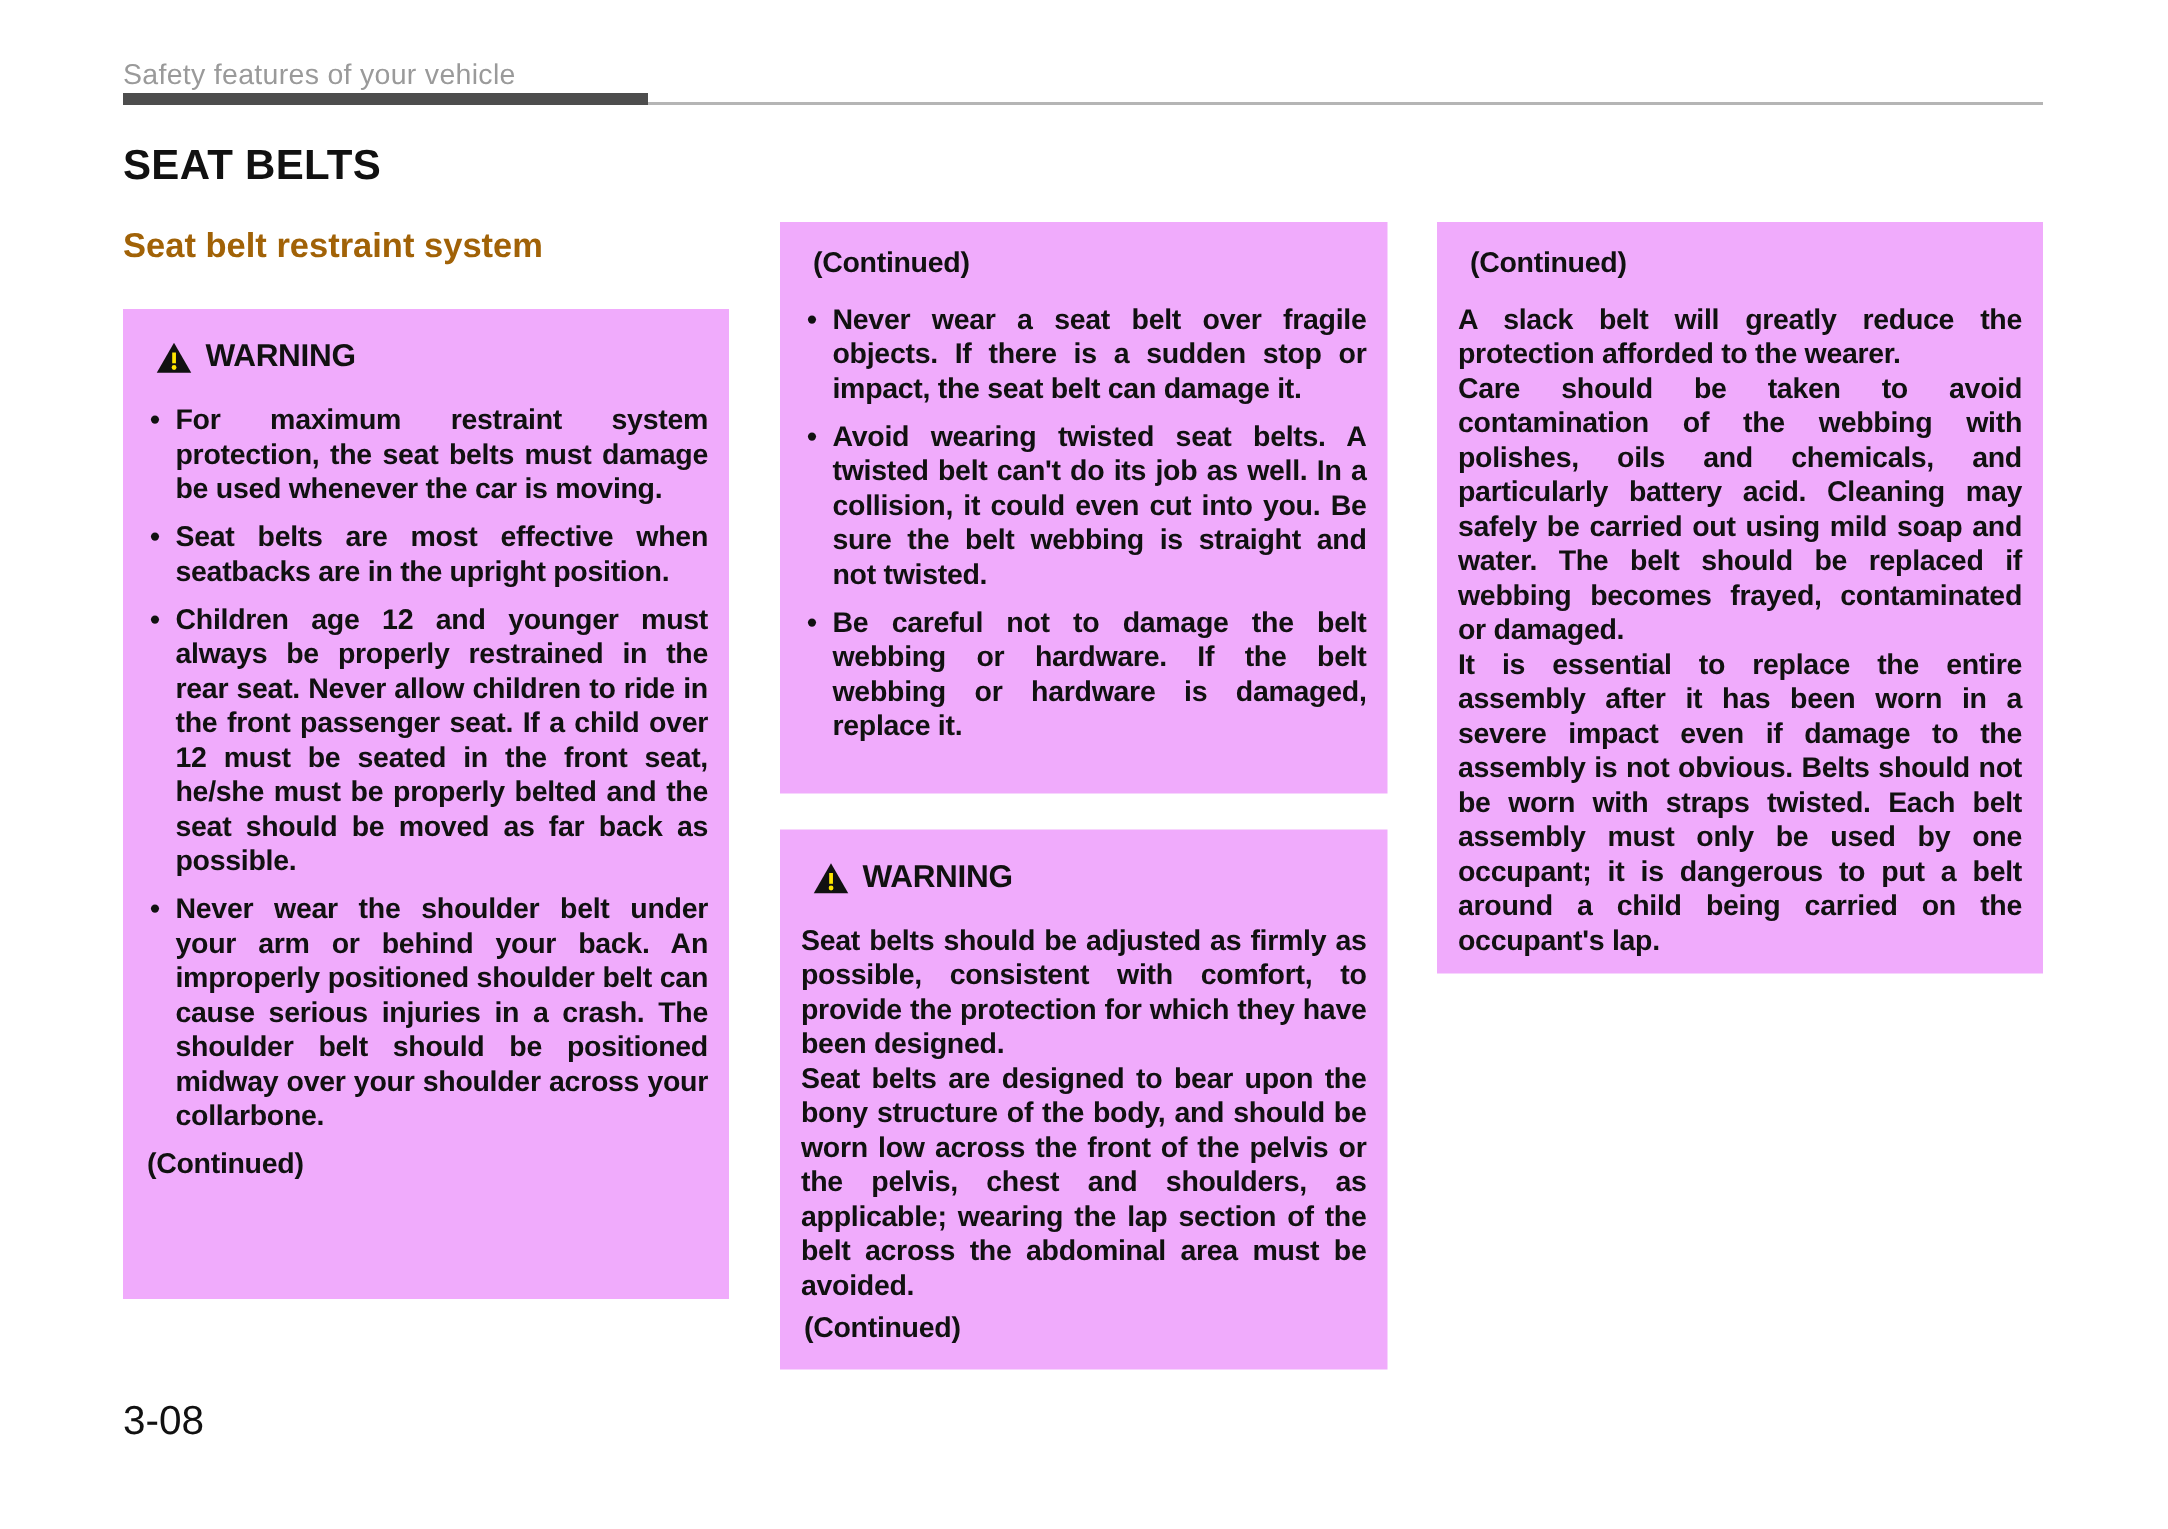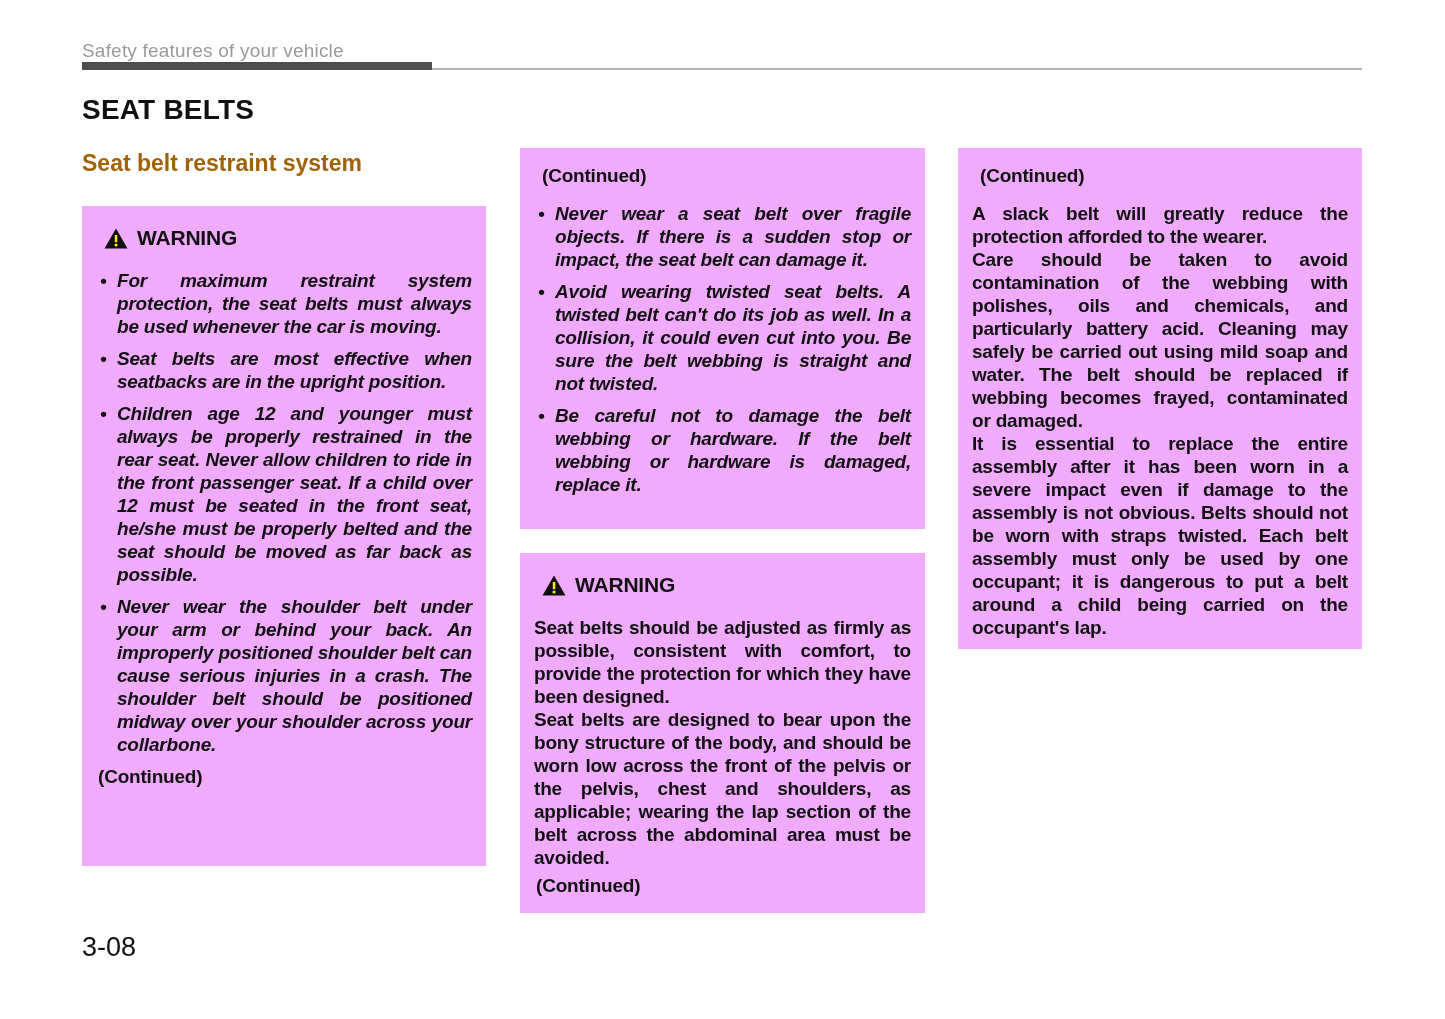--- a/index.html
+++ b/index.html
@@ -87,21 +87,20 @@
   .box-heading.with-icon { margin: 6px 0 18px 0; }
   .box-heading.continued { margin: 2px 0 13px 0; font-size: 19px; }
   .warn-icon { display: inline-flex; align-items: center; }
   .warn-icon svg { display: block; }
 
   .bullet-item {
     position: relative;
     padding-left: 21px;
     margin: 0 0 9px 0;
     text-align: justify;
-    font-style: italic;
   }
   .bullet-item::before {
     content: "\2022";
     position: absolute;
     left: 4px;
     top: 0;
   }
   .para-item {
     margin: 0;
     text-align: justify;
@@ -138,21 +137,21 @@
       <div class="box-heading with-icon">
         <span class="warn-icon">
           <svg width="24" height="21" viewBox="0 0 24 21">
             <path d="M12 0.5 L23.5 20.5 H0.5 Z" fill="#111111"></path>
             <rect x="10.8" y="7" width="2.5" height="7.2" fill="#ffe600"></rect>
             <circle cx="12.05" cy="17" r="1.6" fill="#ffe600"></circle>
           </svg>
         </span>
         <span>WARNING</span>
       </div>
-      <div class="bullet-item">For maximum restraint system protection, the seat belts must always be used whenever the car is moving.</div>
+      <div class="bullet-item">For maximum restraint system protection, the seat belts must damage be used whenever the car is moving.</div>
       <div class="bullet-item">Seat belts are most effective when seatbacks are in the upright position.</div>
       <div class="bullet-item">Children age 12 and younger must always be properly restrained in the rear seat. Never allow children to ride in the front passenger seat. If a child over 12 must be seated in the front seat, he/she must be properly belted and the seat should be moved as far back as possible.</div>
       <div class="bullet-item">Never wear the shoulder belt under your arm or behind your back. An improperly positioned shoulder belt can cause serious injuries in a crash. The shoulder belt should be positioned midway over your shoulder across your collarbone.</div>
       <div class="box-footer">(Continued)</div>
     </div>
 
   <div class="warn-box" style="left:520px; top:148px; width:405px; height:381px;">
       <div class="box-heading continued">
         <span>(Continued)</span>
       </div>

